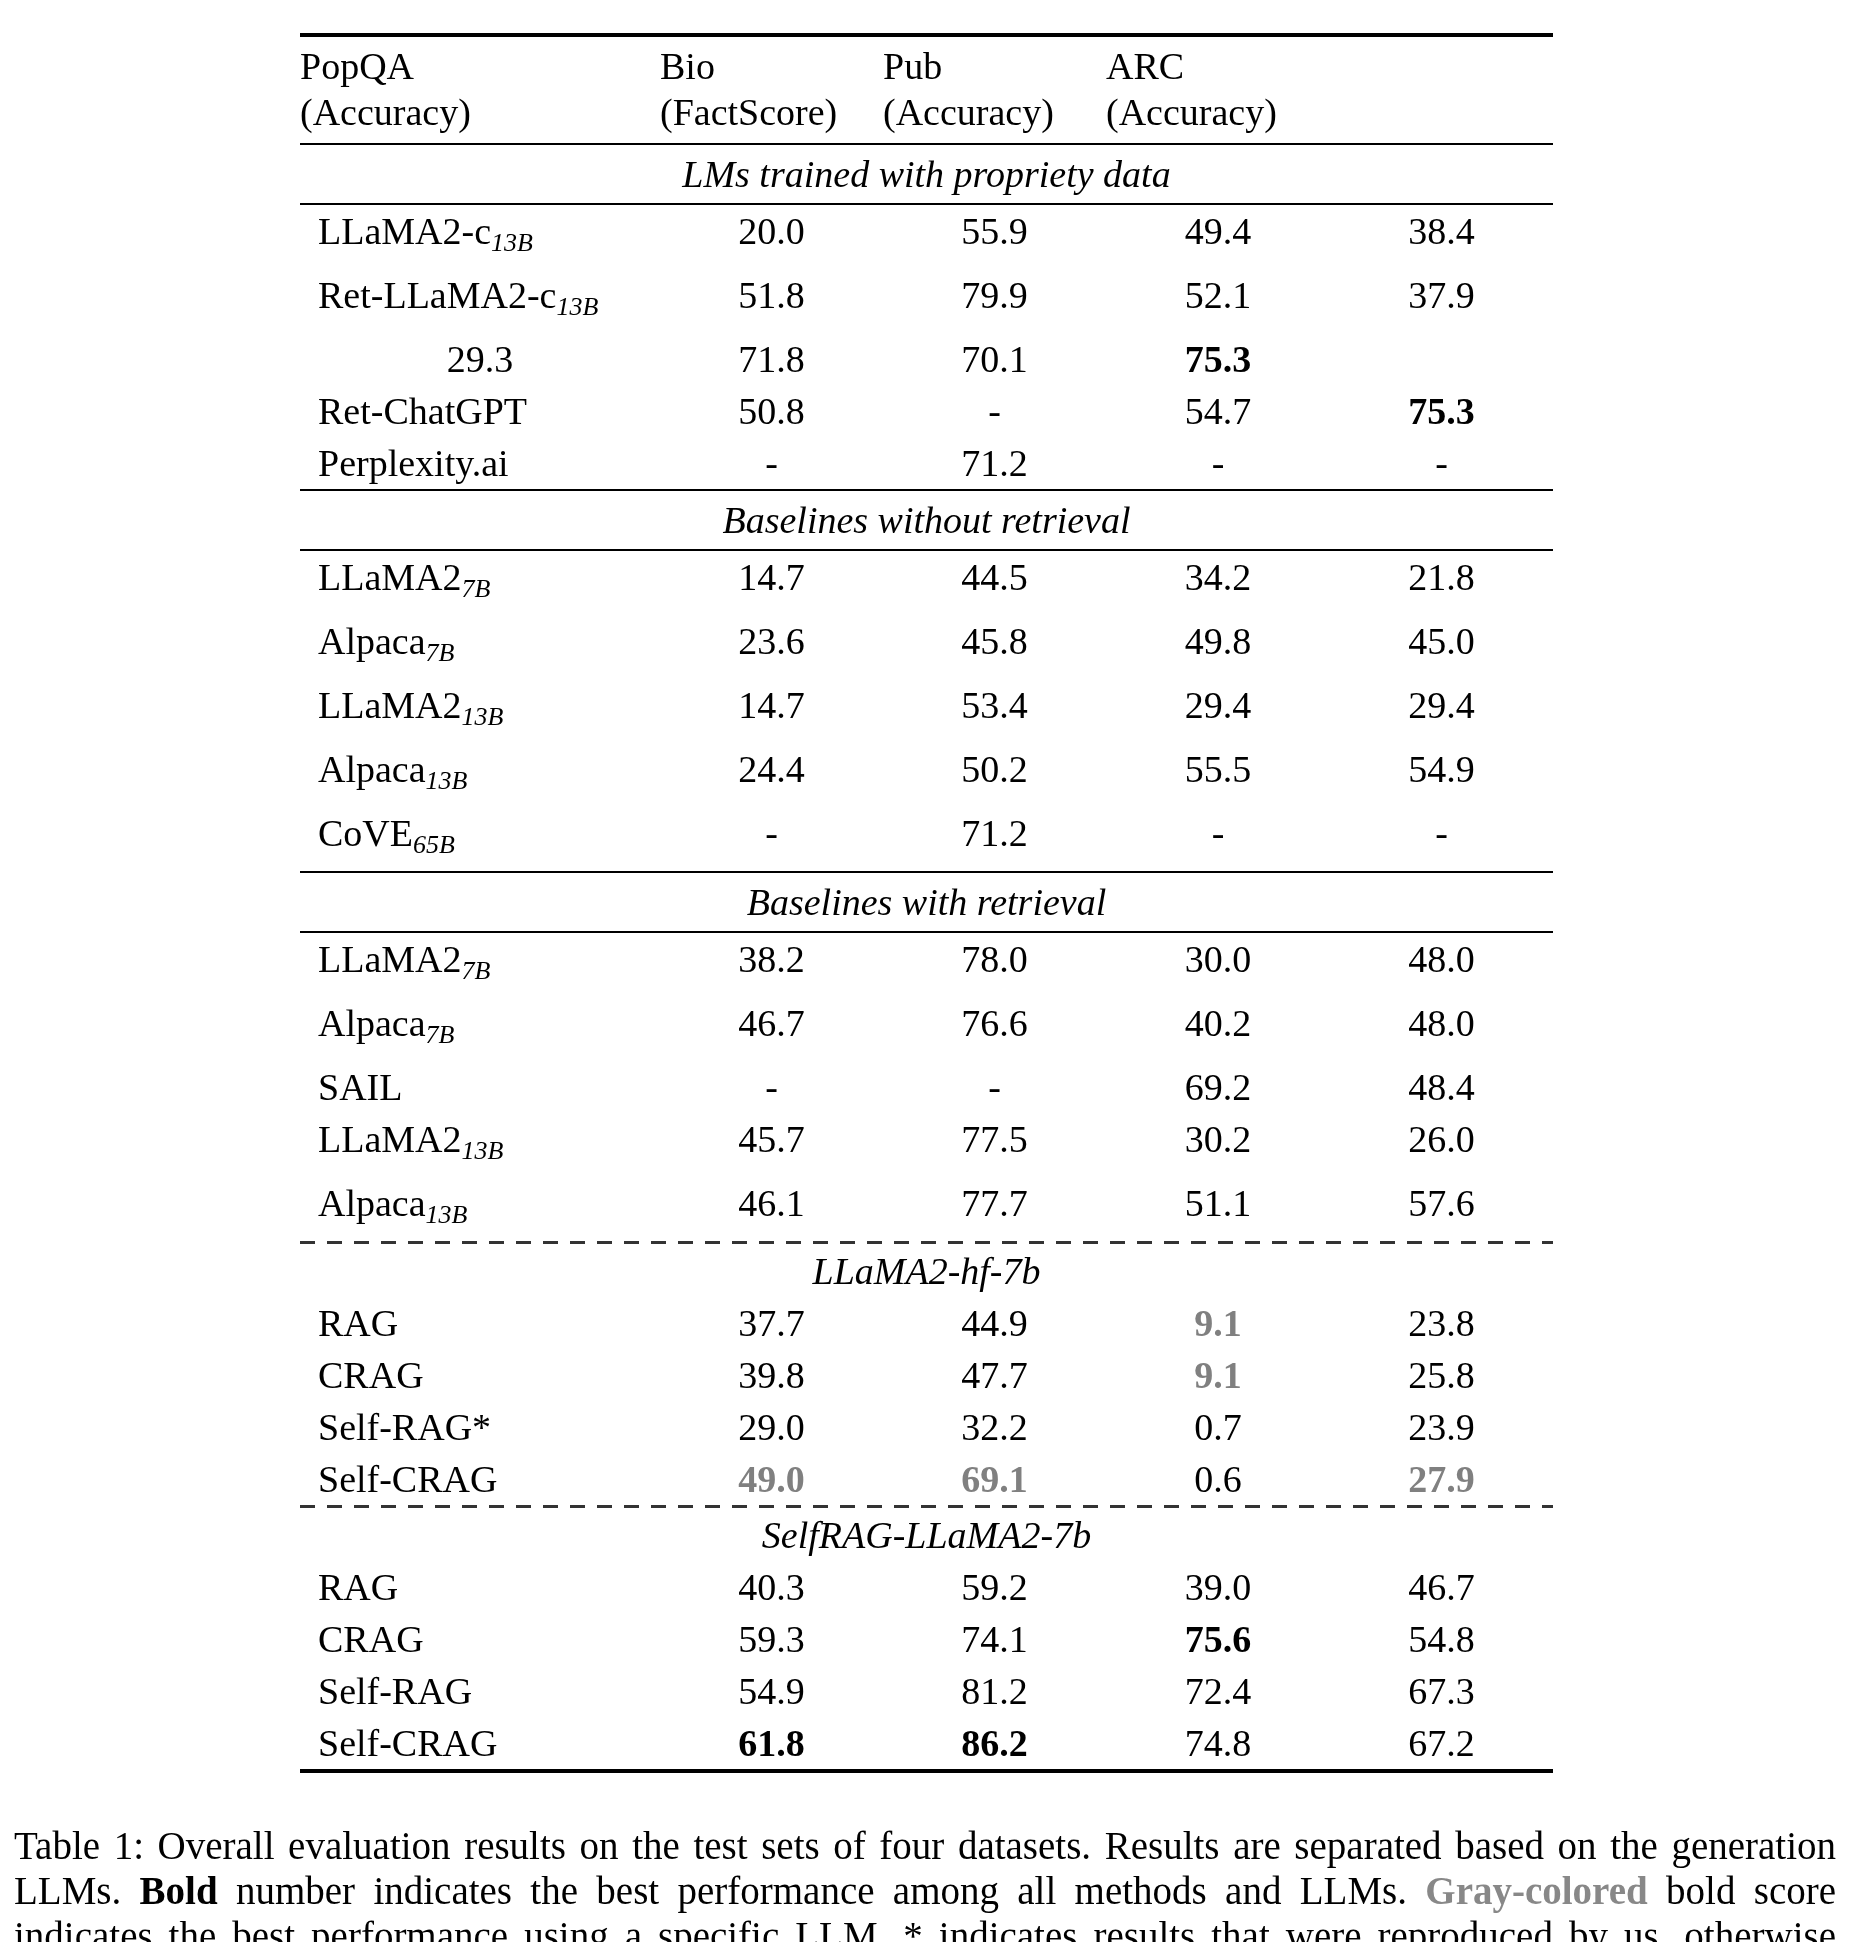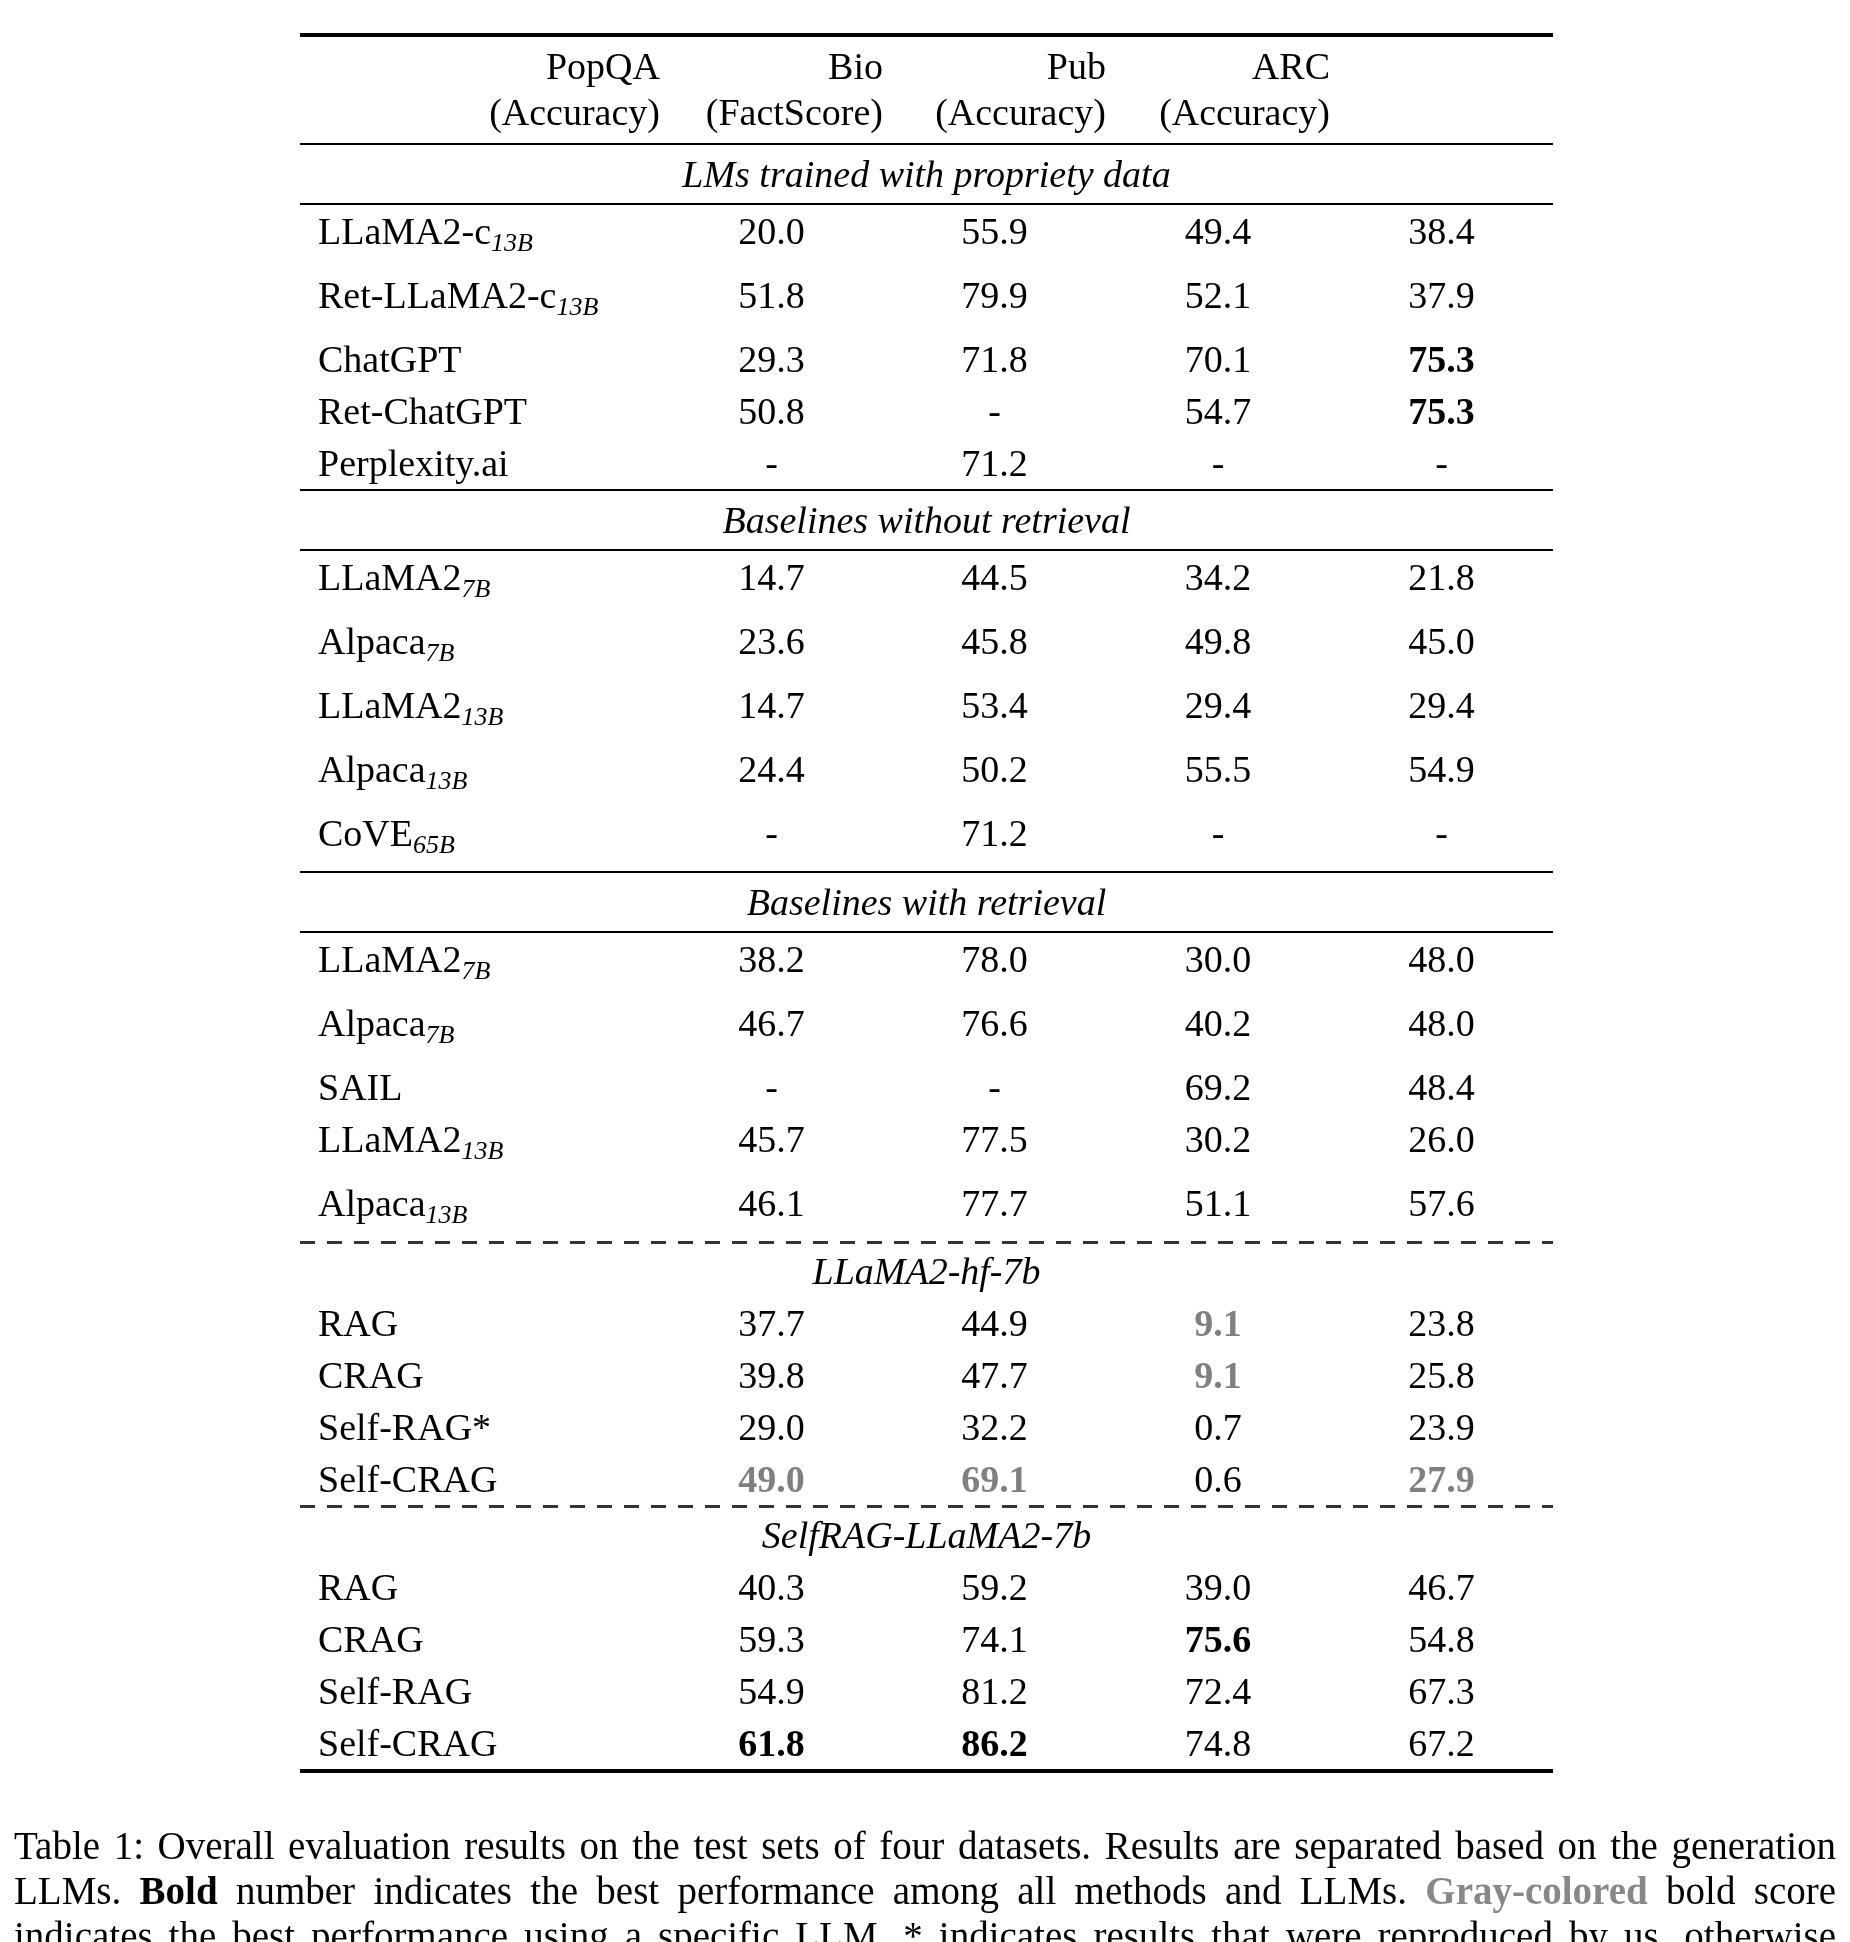--- a/index.html
+++ b/index.html
@@ -17,21 +17,21 @@
     border-top: 4px solid var(--ink);
     border-bottom: 4px solid var(--ink);
   }
   .row {
     display: grid;
     grid-template-columns: 360px 223px 223px 224px 223px;
   }
   
   .header-row { padding: 6px 0 8px 0; }
   .header-cell { display: flex; flex-direction: column; justify-content: flex-end; }
-  .h-line { display: block; line-height: 46px; font-size: 38px; text-align: right; }
+  .h-line { display: block; line-height: 46px; font-size: 38px; text-align: left; }
   .header-cell.method-col .h-line { text-align: left; padding-left: 18px; }
   
   .section-title {
     text-align: center;
     font-style: italic;
     font-size: 38px;
     line-height: 40px;
     padding: 9px 0;
   }
   .section-title.solid {
@@ -93,21 +93,20 @@
         <div class="cell num-cell"><span>38.4</span></div>
       </div>
       <div class="row">
         <div class="cell method-cell"><span>Ret-LLaMA2-c</span><span class="sub">13B</span></div>
         <div class="cell num-cell"><span>51.8</span></div>
         <div class="cell num-cell"><span>79.9</span></div>
         <div class="cell num-cell"><span>52.1</span></div>
         <div class="cell num-cell"><span>37.9</span></div>
       </div>
       <div class="row">
-        <div class="cell method-cell"><span>ChatGPT</span></div>
         <div class="cell num-cell"><span>29.3</span></div>
         <div class="cell num-cell"><span>71.8</span></div>
         <div class="cell num-cell"><span>70.1</span></div>
         <div class="cell num-cell"><span class="v-bold">75.3</span></div>
       </div>
       <div class="row">
         <div class="cell method-cell"><span>Ret-ChatGPT</span></div>
         <div class="cell num-cell"><span>50.8</span></div>
         <div class="cell num-cell"><span>-</span></div>
         <div class="cell num-cell"><span>54.7</span></div>

